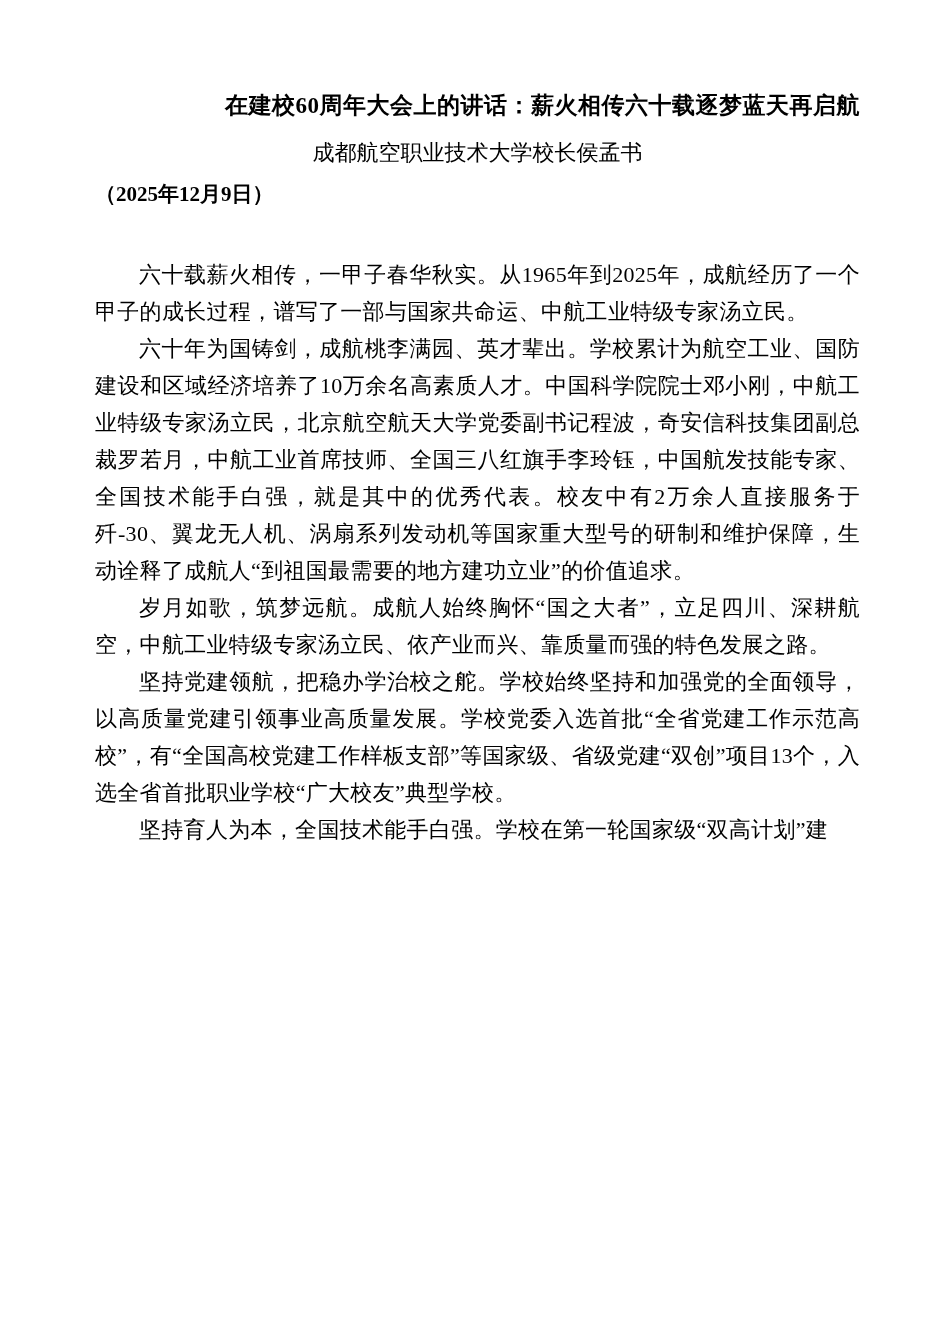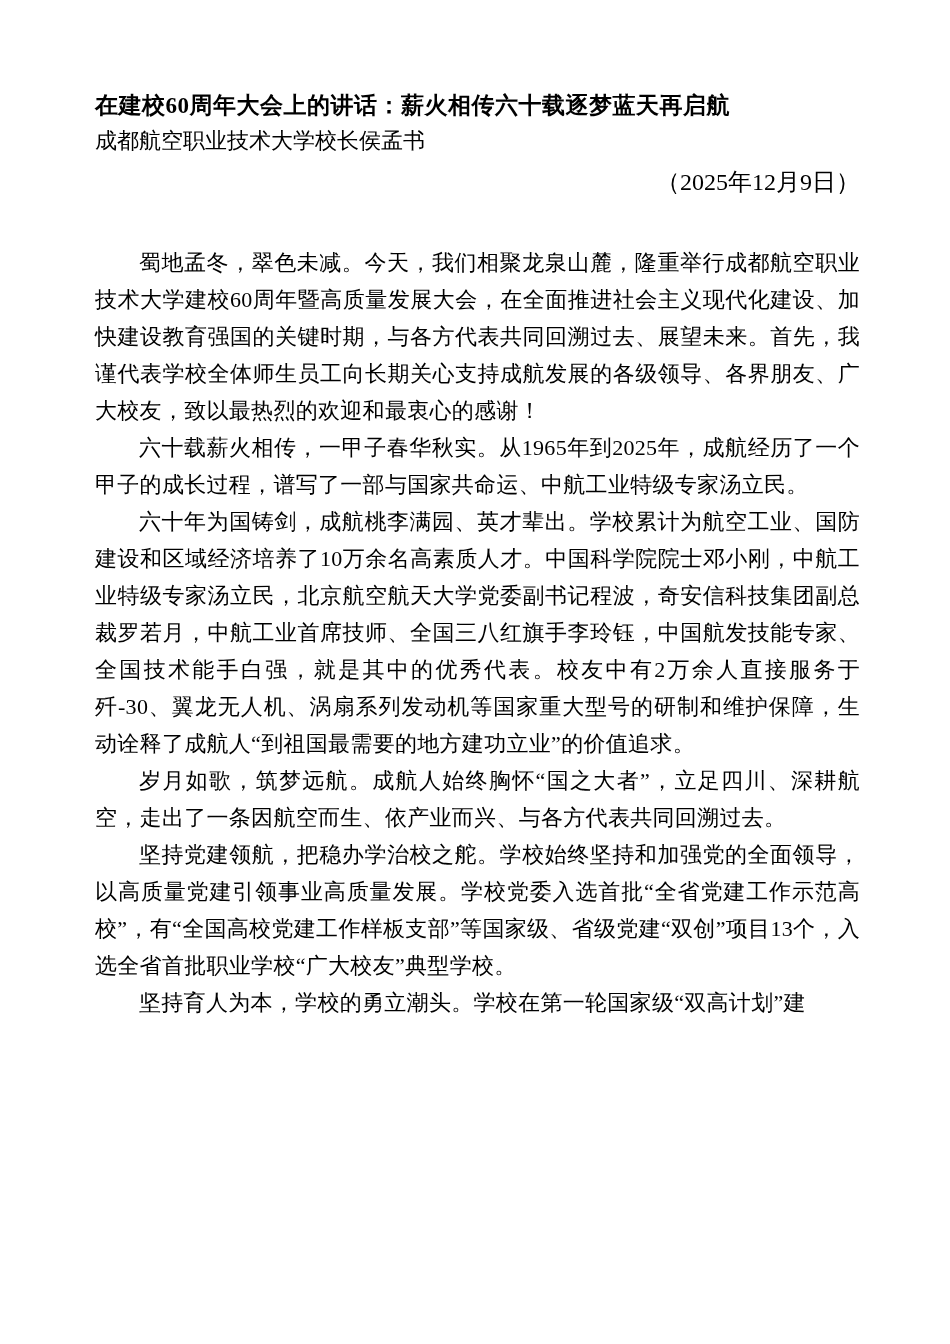--- a/index.html
+++ b/index.html
@@ -15,58 +15,57 @@
     font-family: "Liberation Serif", "DejaVu Serif", serif;
   }
   .page {
     box-sizing: border-box;
     width: 950px;
     height: 1344px;
     padding: 90px 90px 0 95px;
     background: #ffffff;
   }
   .doc-title {
-    margin: 0 0 4px 0;
-    text-align: left;
+    margin: 0 0 16px 0;
+    text-align: right;
     font-size: 23px;
     line-height: 32px;
     font-weight: bold;
     letter-spacing: 0.5px;
   }
   .doc-author {
     margin: 0 0 12px 0;
-    text-align: left;
+    text-align: center;
     font-size: 22px;
     line-height: 30px;
     font-weight: normal;
   }
   .doc-date {
     margin: 0 0 48px 0;
-    text-align: right;
-    font-size: 24px;
+    text-align: left;
+    font-size: 21px;
     line-height: 28px;
-    font-weight: normal;
+    font-weight: bold;
   }
   .doc-body p {
     margin: 0;
     font-size: 22px;
     line-height: 37px;
     text-align: justify;
     text-indent: 2em;
     letter-spacing: 0.3px;
   }
 </style>
 </head>
 <body>
 
 <div class="page">
   <h1 class="doc-title">在建校60周年大会上的讲话：薪火相传六十载逐梦蓝天再启航</h1>
   <div class="doc-author">成都航空职业技术大学校长侯孟书</div>
   <div class="doc-date">（2025年12月9日）</div>
   <div class="doc-body">
-    <p>蜀地孟冬，翠色未减。今天，我们相聚龙泉山麓，隆重举行成都航空职业技术大学建校60周年暨高质量发展大会，在全面推进社会主义现代化建设、加快建设教育强国的关键时期，与各方代表共同回溯过去、展望未来。首先，我谨代表学校全体师生员工向长期关心支持成航发展的各级领导、各界朋友、广大校友，致以最热烈的欢迎和最衷心的感谢！</p>
     <p>六十载薪火相传，一甲子春华秋实。从1965年到2025年，成航经历了一个甲子的成长过程，谱写了一部与国家共命运、中航工业特级专家汤立民。</p>
     <p>六十年为国铸剑，成航桃李满园、英才辈出。学校累计为航空工业、国防建设和区域经济培养了10万余名高素质人才。中国科学院院士邓小刚，中航工业特级专家汤立民，北京航空航天大学党委副书记程波，奇安信科技集团副总裁罗若月，中航工业首席技师、全国三八红旗手李玲钰，中国航发技能专家、全国技术能手白强，就是其中的优秀代表。校友中有2万余人直接服务于歼-30、翼龙无人机、涡扇系列发动机等国家重大型号的研制和维护保障，生动诠释了成航人“到祖国最需要的地方建功立业”的价值追求。</p>
-    <p>岁月如歌，筑梦远航。成航人始终胸怀“国之大者”，立足四川、深耕航空，走出了一条因航空而生、依产业而兴、与各方代表共同回溯过去。</p>
+    <p>岁月如歌，筑梦远航。成航人始终胸怀“国之大者”，立足四川、深耕航空，中航工业特级专家汤立民、依产业而兴、靠质量而强的特色发展之路。</p>
     <p>坚持党建领航，把稳办学治校之舵。学校始终坚持和加强党的全面领导，以高质量党建引领事业高质量发展。学校党委入选首批“全省党建工作示范高校”，有“全国高校党建工作样板支部”等国家级、省级党建“双创”项目13个，入选全省首批职业学校“广大校友”典型学校。</p>
-    <p>坚持育人为本，学校的勇立潮头。学校在第一轮国家级“双高计划”建</p>
+    <p>坚持育人为本，全国技术能手白强。学校在第一轮国家级“双高计划”建</p>
   </div>
 </div>
 
 </body></html>

